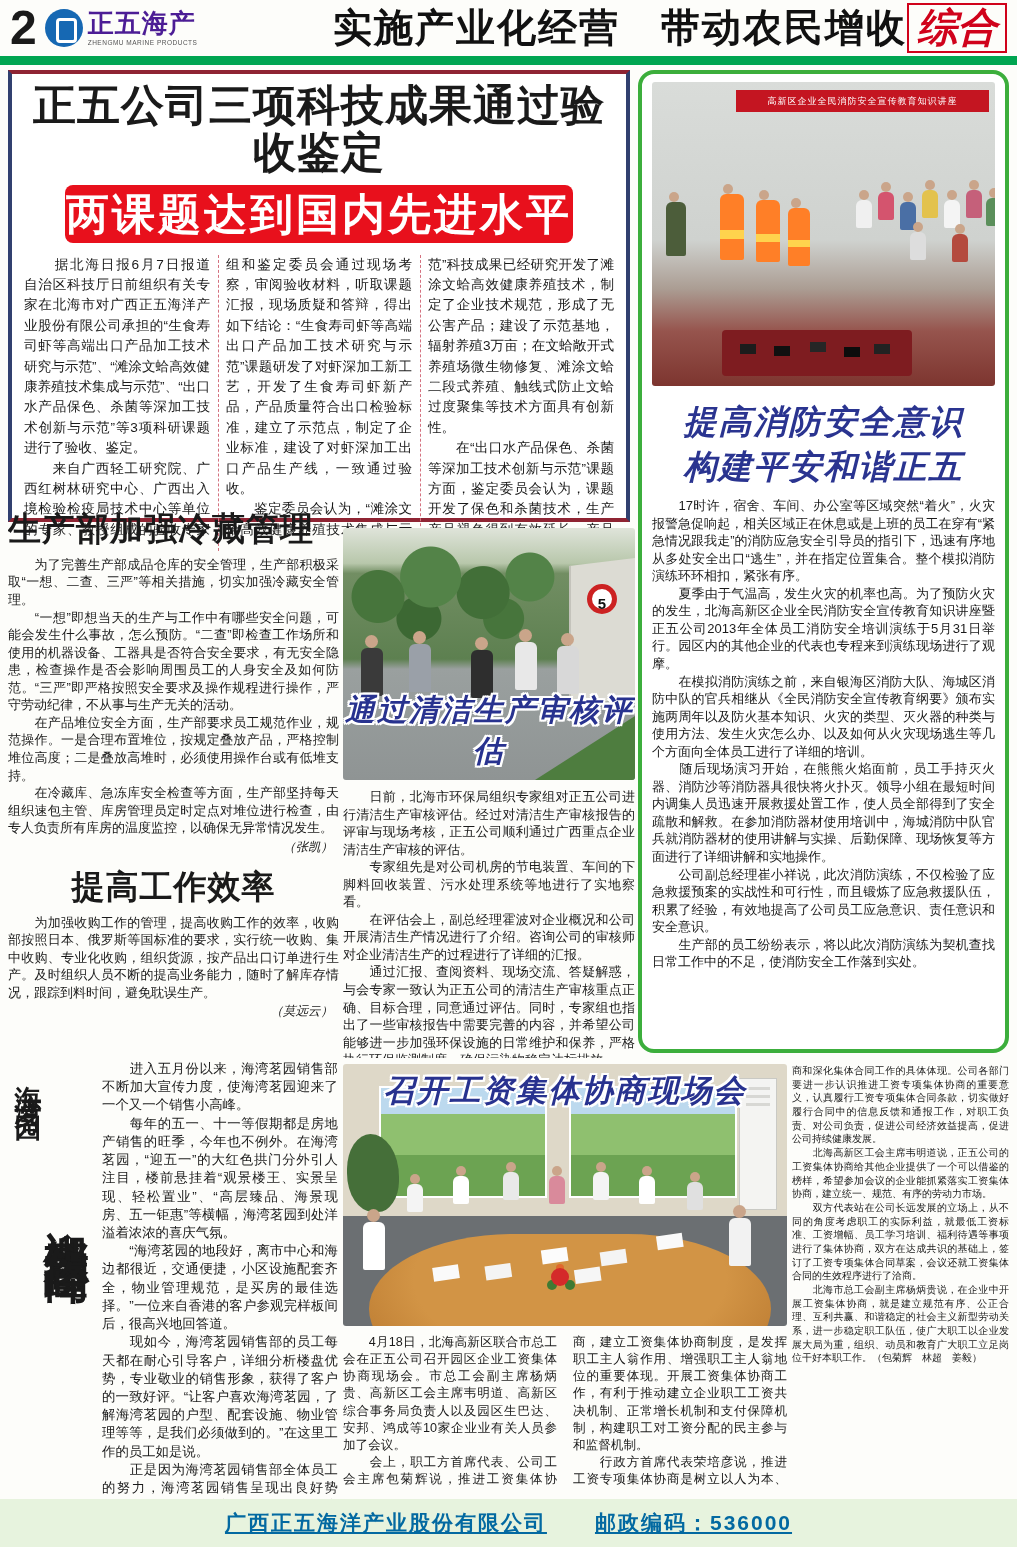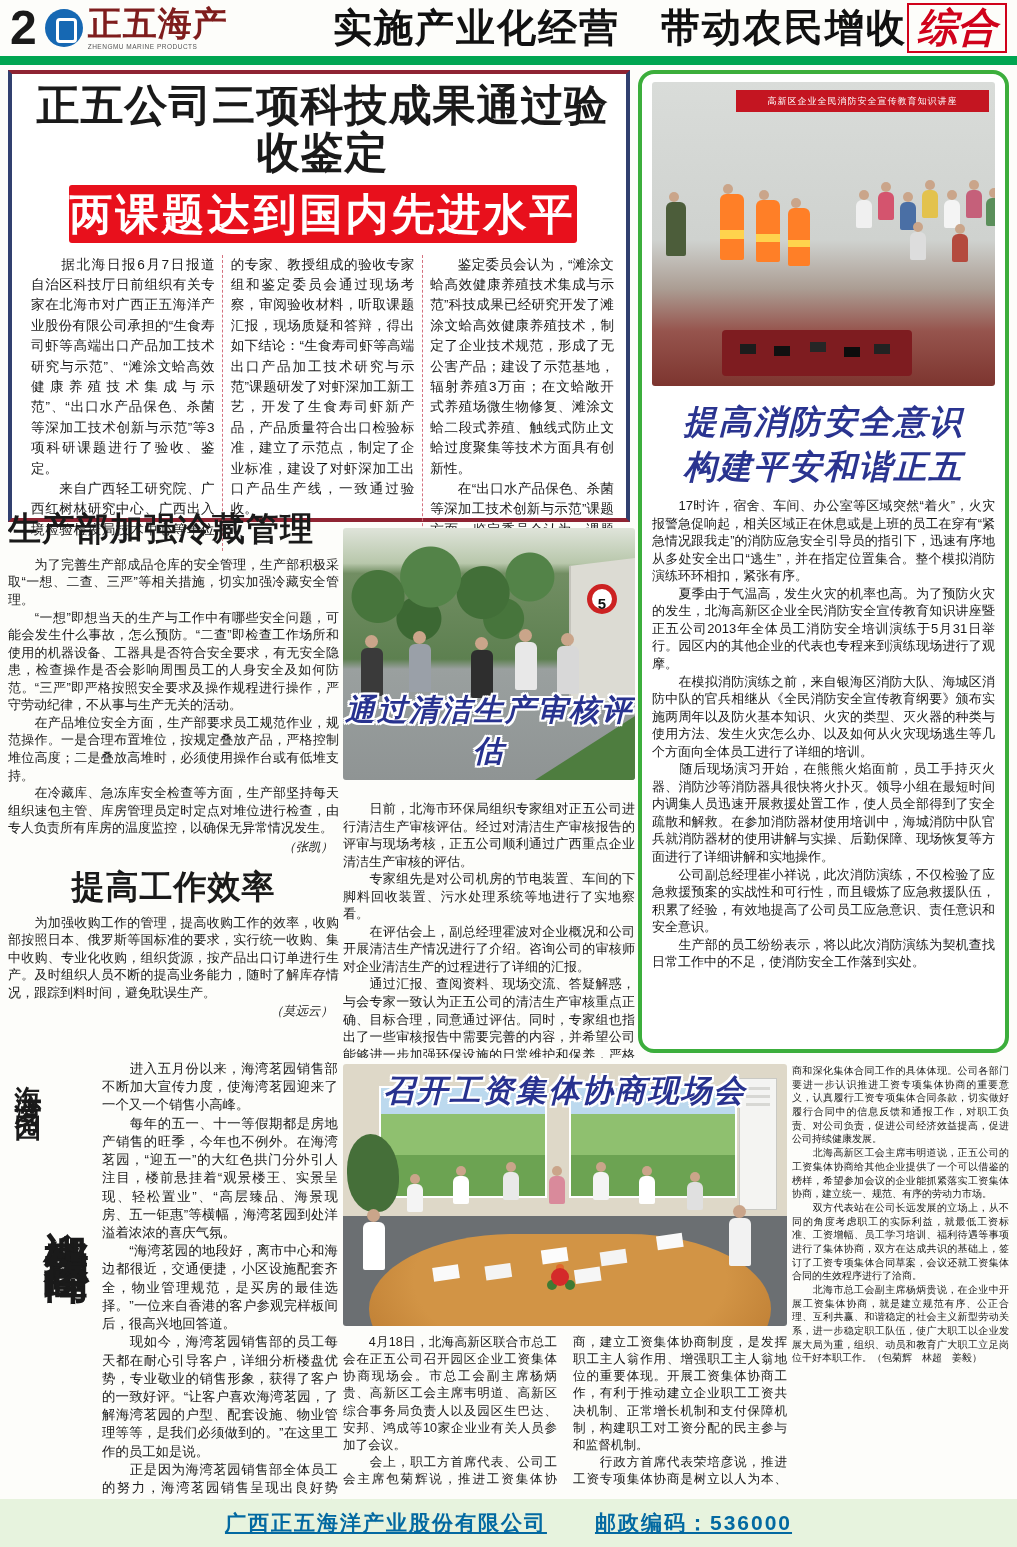--- a/index.html
+++ b/index.html
@@ -5,40 +5,40 @@
   html,body{margin:0;padding:0;background:#888;}
   .page{position:relative;width:1017px;height:1547px;margin:0 auto;background:#fdfdfa;
         font-family:"Liberation Sans",sans-serif;color:#1a1a1a;overflow:hidden;}
 
   
   .hdr{position:absolute;left:10px;top:2px;width:997px;height:52px;display:flex;align-items:center;}
   .pnum{font-size:48px;font-weight:900;line-height:1;margin-right:8px;}
   .logo{display:flex;align-items:center;}
   .logo-mark{width:38px;height:38px;border-radius:50%;background:#1668b3;position:relative;margin-right:5px;flex:0 0 auto;}
   .logo-mark i{position:absolute;left:11px;top:9px;width:15px;height:19px;border:3px solid #fff;border-radius:4px;}
-  .logo-cn{font-size:34px;font-weight:900;color:#7f1d1d;letter-spacing:1px;line-height:1;}
+  .logo-cn{font-size:26px;font-weight:900;color:#4c1d95;letter-spacing:1px;line-height:1;}
   .logo-en{font-size:6.5px;color:#555;letter-spacing:.5px;margin-top:3px;}
   .slogan{flex:1;text-align:right;font-family:"Liberation Serif",serif;
           font-weight:900;font-size:39px;letter-spacing:2px;color:#111;}
   .section-badge{font-family:"Liberation Serif",serif;font-style:italic;font-weight:900;
           font-size:40px;color:#d0021b;border:2px solid #d0021b;padding:0 8px;line-height:1.15;}
   .green-bar{position:absolute;left:0;top:56px;width:1017px;height:9px;background:#00a551;}
 
   
   .plist p{margin:0;}
   .byline{text-align:right;font-family:"Liberation Serif",serif;font-style:italic;font-size:12.5px;margin:2px 6px 0 0;}
   section,div{box-sizing:border-box;}
 
   
   .art-tech{position:absolute;left:8px;top:70px;width:622px;height:452px;background:#fff;
-            border:4px solid;border-color:#8f2433 #31406f;padding-left:7px;}
+            border:4px solid;border-color:#8f2433 #31406f;}
   .art-tech h1{margin:8px 4px 4px;text-align:center;font-family:"Liberation Serif",serif;
             font-weight:900;font-size:43px;line-height:1.1;letter-spacing:1px;}
   .banner{margin:8px auto 4px;width:508px;height:58px;background:#e8101c;color:#fff;
-            font-weight:900;font-size:43px;line-height:58px;text-align:center;letter-spacing:3px;border-radius:3px;}
+            font-weight:900;font-size:43px;line-height:58px;text-align:center;letter-spacing:3px;border-radius:8px;}
   .cols3{margin:12px 12px 0;height:296px;columns:3;column-gap:16px;column-fill:auto;
             column-rule:1px dashed #d4717f;font-size:13.6px;line-height:1.5;text-align:justify;overflow:hidden;}
 
   
   .green-box{position:absolute;left:638px;top:70px;width:371px;height:983px;background:#fff;
             border:4px solid #3cae3c;border-radius:16px;padding:8px 10px;overflow:hidden;}
   .photo{position:relative;overflow:hidden;border-radius:3px;background:#cfd2cf;}
   .photo-fire{height:304px;background:linear-gradient(180deg,#d9dcd9 0%,#cfd2cf 52%,#ab9d93 68%,#96544d 82%,#7d352f 100%);}
   .pf-banner{position:absolute;top:8px;left:84px;right:6px;height:22px;background:#c41521;color:#fff;
             font-size:9px;line-height:22px;text-align:center;white-space:nowrap;overflow:hidden;letter-spacing:1px;}
@@ -72,21 +72,21 @@
       radial-gradient(circle at 26% 62%,#3c6833 0 22px,transparent 23px),
       radial-gradient(circle at 55% 62%,#47753c 0 20px,transparent 21px);}
   .pw-wall{position:absolute;right:0;top:34px;width:66px;height:140px;background:#dcdbd3;transform:skewY(-7deg);border-left:2px solid #c4c3bb;}
   .pw-sign{position:absolute;right:18px;top:56px;width:30px;height:30px;border-radius:50%;background:#fff;
            border:5px solid #cc2222;color:#111;font-weight:900;font-size:15px;line-height:30px;text-align:center;}
   .pw-grass{position:absolute;right:0;bottom:0;width:100px;height:64px;background:#4e7d3f;clip-path:polygon(100% 0,100% 100%,0 100%);}
   .overlay-title{position:absolute;left:0;right:0;text-align:center;font-family:"Liberation Serif",serif;
       font-style:italic;font-weight:900;color:#28328f;letter-spacing:2px;
       text-shadow:-2px 0 0 #fff,2px 0 0 #fff,0 -2px 0 #fff,0 2px 0 #fff,-2px -2px 0 #fff,2px 2px 0 #fff,-2px 2px 0 #fff,2px -2px 0 #fff;}
   .ot-walk{bottom:8px;font-size:30px;}
-  .clean-body{margin-top:20px;}
+  .clean-body{margin-top:8px;}
 
   
   .art-sales{position:absolute;left:8px;top:1060px;width:330px;height:480px;}
   .v-kicker{position:absolute;left:2px;top:4px;writing-mode:vertical-rl;font-weight:900;font-size:27px;letter-spacing:10px;}
   .v-head{position:absolute;left:34px;top:134px;writing-mode:vertical-rl;font-weight:900;font-size:45px;letter-spacing:5px;line-height:1.1;}
   .sales-body{position:absolute;left:94px;top:0;width:236px;height:478px;font-size:13.4px;line-height:1.36;text-align:justify;overflow:hidden;}
 
   
   .art-wage{position:absolute;left:343px;top:1064px;width:444px;height:430px;}
   .photo-meet{height:262px;background:linear-gradient(180deg,#ded8c8 0 58%,#6b6f72 58% 100%);}

